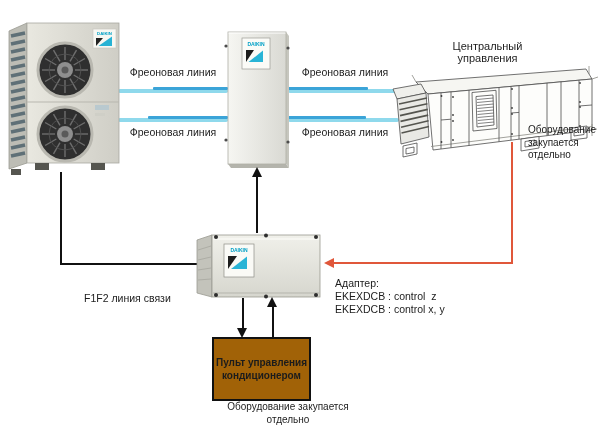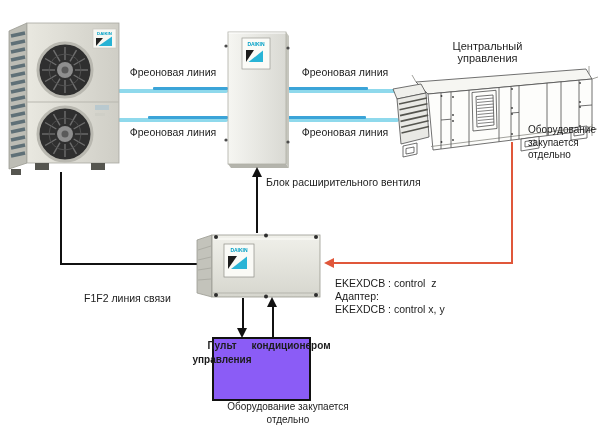--- a/index.html
+++ b/index.html
@@ -12,21 +12,21 @@
   .pipe{position:absolute;height:6px;z-index:1;}
   .pipe .pl{position:absolute;left:0;right:0;top:1.5px;height:4.5px;background:#8fd9ec;border-radius:2px;}
   .pipe .pd{position:absolute;top:0;height:2.5px;background:#3ba4d8;border-radius:1px;}
   .bline{position:absolute;background:#111111;z-index:1;}
   .rline{position:absolute;background:#e0573a;z-index:1;}
   .arrow{position:absolute;width:0;height:0;z-index:3;}
   .a-up{border-left:5px solid transparent;border-right:5px solid transparent;border-bottom:10px solid #111;}
   .a-down{border-left:5px solid transparent;border-right:5px solid transparent;border-top:10px solid #111;}
   .a-left{border-top:5px solid transparent;border-bottom:5px solid transparent;border-right:10px solid #e0573a;}
   #control-panel{position:absolute;left:212px;top:337px;width:95px;height:60px;border:2.5px solid #111;
-    background:#8b5cf6;z-index:2;display:flex;justify-content:center;
+    background:#a16207;z-index:2;display:flex;flex-direction:column;justify-content:center;
     text-align:center;font-weight:bold;font-size:10px;line-height:13.5px;}
   .note{font-weight:normal;font-size:10px;line-height:12.5px;}
   .pre{white-space:pre;}
 </style>
 </head>
 <body>
 
 <div id="canvas">
 
   <svg style="left:5px;top:17px;z-index:2" width="118" height="158" viewBox="0 0 118 158">
@@ -250,21 +250,20 @@
   <div class="rline" style="left:511px;top:142px;width:2px;height:122px;"></div>
   <div class="rline" style="left:333px;top:262px;width:180px;height:2px;"></div>
   <div class="arrow a-left" style="left:324px;top:258px;"></div>
 
   <div class="bline" style="left:242px;top:298px;width:2px;height:31px;"></div>
   <div class="arrow a-down" style="left:237px;top:328px;"></div>
   <div class="bline" style="left:272px;top:307px;width:2px;height:30px;"></div>
   <div class="arrow a-up" style="left:267px;top:297px;"></div>
 
   <div class="lbl" style="left:266px;top:176px;">
-    <div>Блок расширительного вентиля</div>
   </div>
 
   <svg style="left:194px;top:230px;z-index:2" width="132" height="72" viewBox="0 0 132 72">
     <defs>
       <linearGradient id="gA" x1="0" y1="0" x2="0" y2="1">
         <stop offset="0" stop-color="#f0f0ea"></stop>
           <stop offset="1" stop-color="#d6d6ce"></stop>
       </linearGradient>
     </defs>
     <polygon points="3,10 18,5 18,67 3,63" fill="#c3c3bb" stroke="#9a9a92" stroke-width="0.8"></polygon>
@@ -285,22 +284,22 @@
     <circle cx="122" cy="65" r="2" fill="#2e2e2e"></circle>
     <g>
       <rect x="30" y="14" width="30" height="33" fill="#fafaf6" stroke="#8e8e86" stroke-width="0.7"></rect>
       <text x="45" y="22" font-size="5" font-weight="bold" fill="#00a0c6" text-anchor="middle">DAIKIN</text>
       <polygon points="34,26 43,26 34,39" fill="#1d1d1d"></polygon>
       <polygon points="37,39 53,26.5 53,39" fill="#29b4d6"></polygon>
     </g>
   </svg>
 
   <div class="lbl" style="left:335px;top:277px;">
+    <div class="pre">Адаптер:</div>
     <div class="pre">EKEXDCB : control  z</div>
-    <div class="pre">Адаптер:</div>
     <div class="pre">EKEXDCB : control x, y</div>
   </div>
 
   <div id="control-panel">
     <div>Пульт управления</div>
     <div>кондиционером</div>
   </div>
   <div class="lbl note center" style="left:193px;top:401px;width:134px;margin-left:28px;">
     <div>Оборудование закупается</div>
     <div>отдельно</div>

